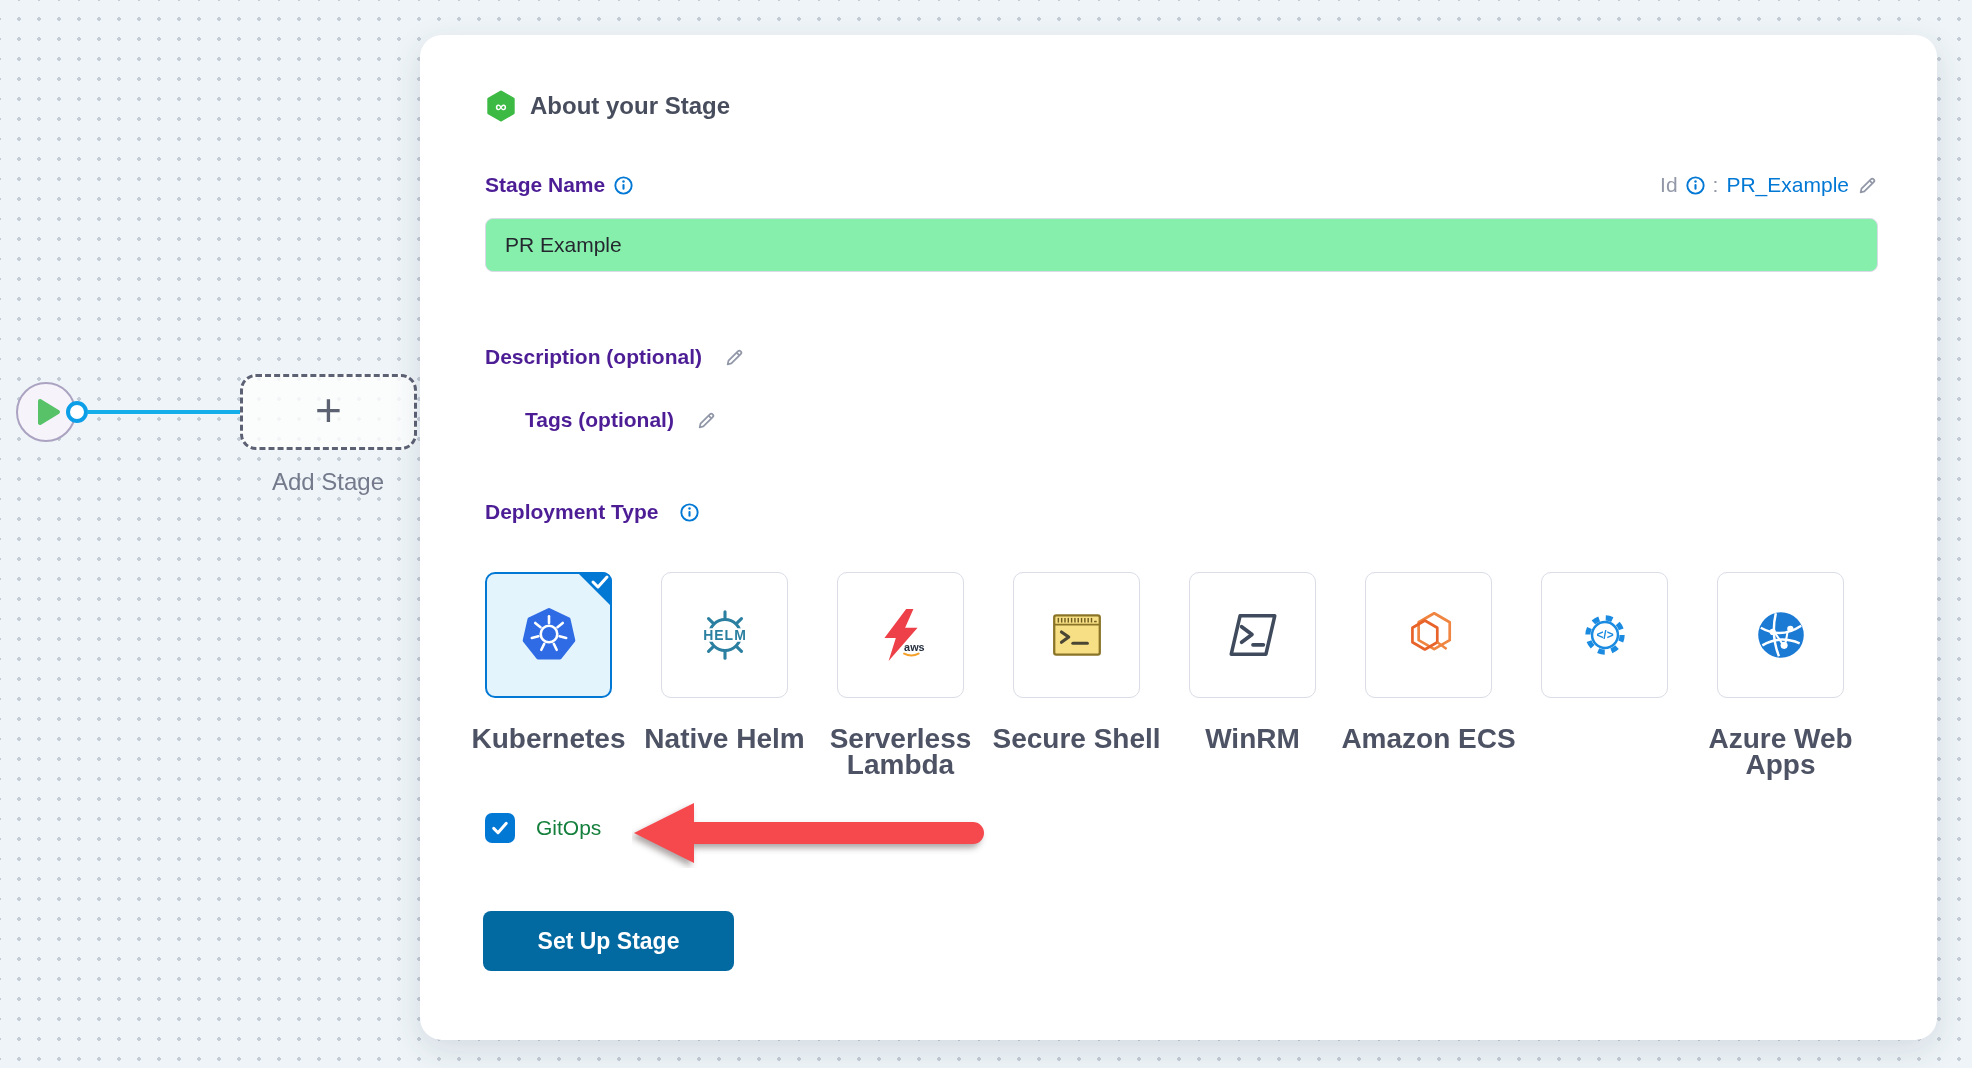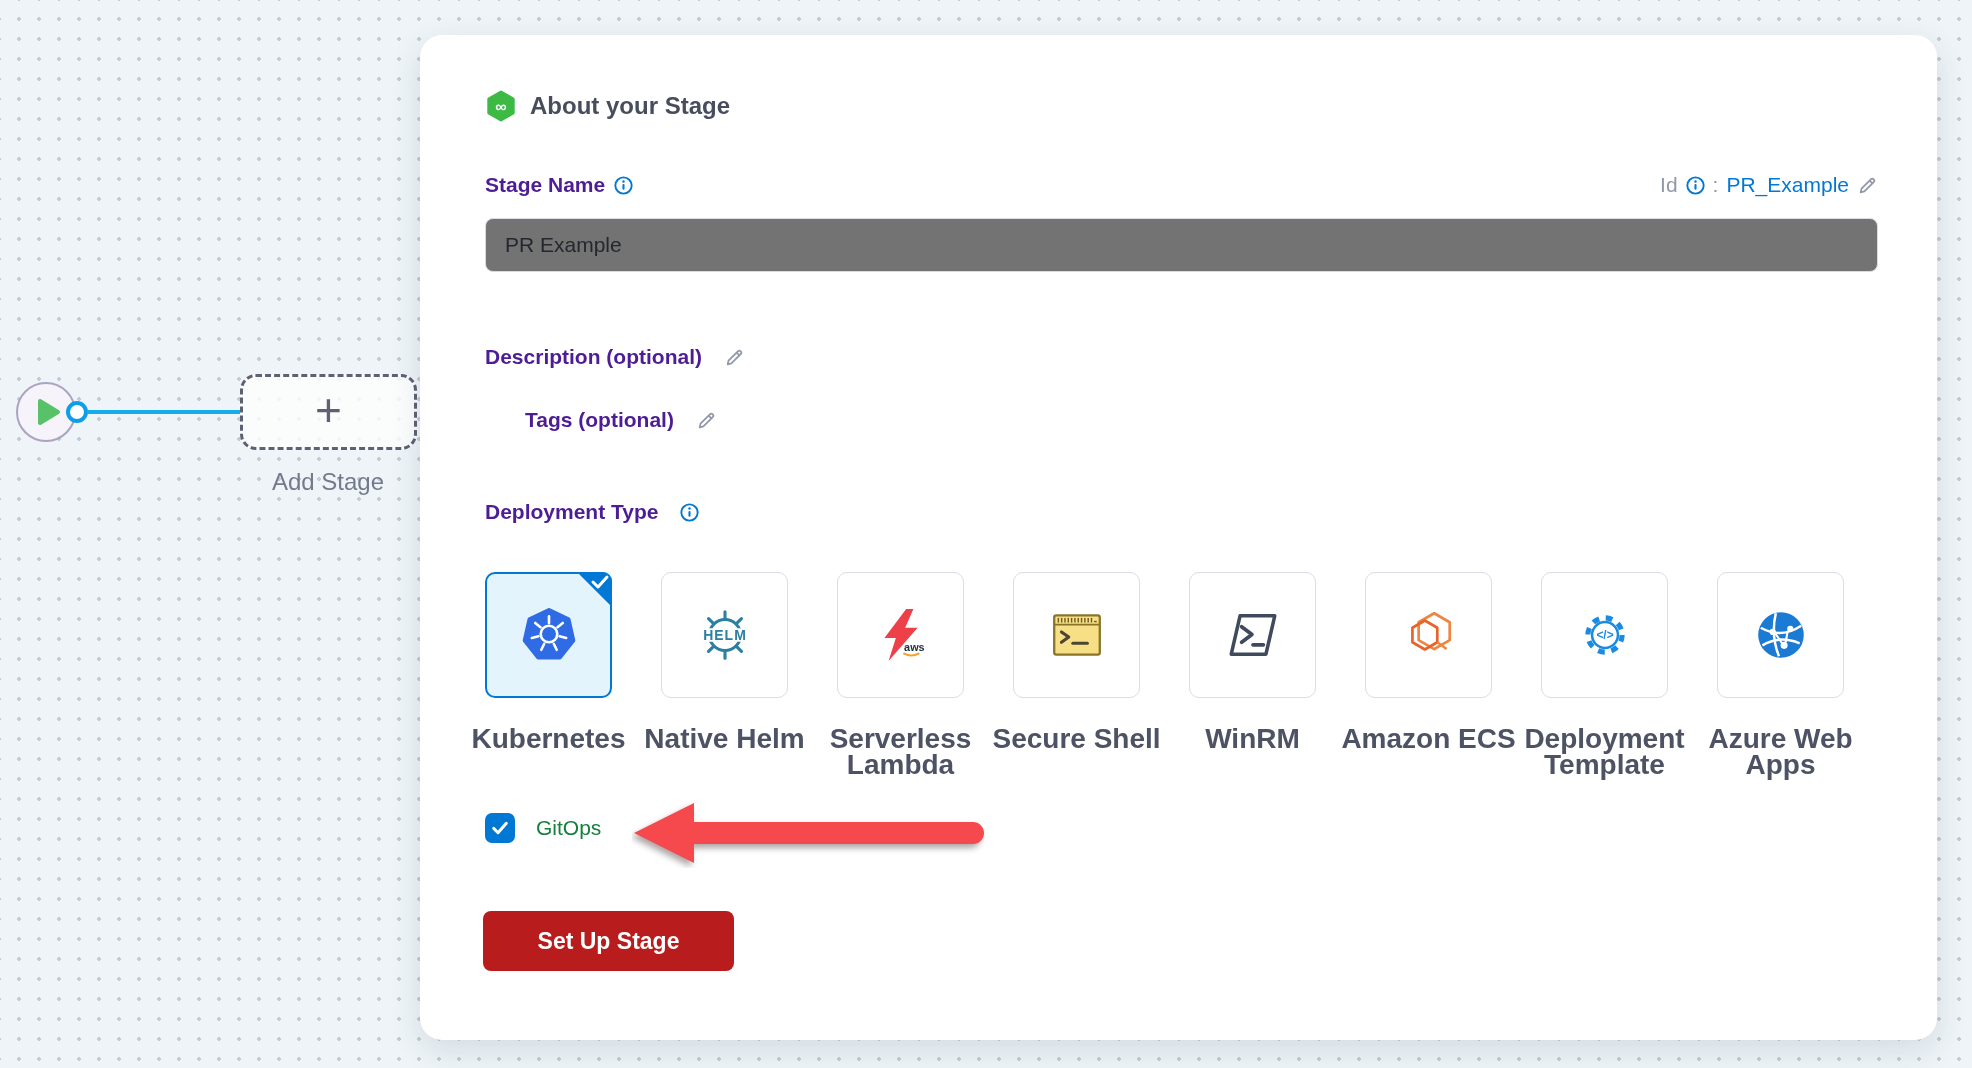--- a/index.html
+++ b/index.html
@@ -55,21 +55,21 @@
     position:absolute; left:65px; top:138px; width:1393px;
     display:flex; justify-content:space-between; align-items:center;
   }
   .field-label{ font-size:21px; font-weight:bold; color:#4c1d95; display:flex; align-items:center; gap:9px; }
   .id-group{ display:flex; align-items:center; gap:8px; font-size:21px; }
   .id-label, .id-sep{ color:#9298a8; }
   .id-value{ color:#0278d5; }
 
   .stage-input{
     position:absolute; left:65px; top:183px; width:1393px; height:54px;
-    border:1px solid #d9dbe6; border-radius:8px; background:#737373;
+    border:1px solid #d9dbe6; border-radius:8px; background:#86efac;
     font-family:inherit; font-size:21px; color:#24272e; padding:0 19px;
     outline:none;
   }
 
   .desc-row{ position:absolute; left:65px; top:310px; }
   .tags-row{ position:absolute; left:65px; top:373px;margin-left:40px; }
   .dt-row{ position:absolute; left:65px; top:465px; }
   .inline-label{ display:flex; align-items:center; gap:22px; }
 
   
@@ -93,21 +93,21 @@
   .checkbox{
     width:30px; height:30px; border-radius:7px; background:#0278d5;
     display:flex; align-items:center; justify-content:center; cursor:pointer;
   }
   .gitops-label{ font-size:21px; color:#15803d; }
   .arrow-annotation{ position:absolute; left:212px; top:765px; pointer-events:none; }
 
   
   .setup-btn{
     position:absolute; left:63px; top:876px; width:251px; height:60px;
-    background:#b91c1c; border:none; border-radius:8px;
+    background:#0369a1; border:none; border-radius:8px;
     color:#ffffff; font-family:inherit; font-size:23px; font-weight:bold;
     cursor:pointer;
   }
 </style>
 </head>
 <body>
 
 <div class="start-node">
   <svg width="24" height="28" viewBox="0 0 24 28">
     <polygon points="3,3 21,14 3,25" fill="#57c268" stroke="#57c268" stroke-width="4" stroke-linejoin="round"></polygon>
@@ -288,21 +288,20 @@
     </div>
 
     <div class="dep-option">
       <div class="dep-card">
         <svg width="58" height="58" viewBox="0 0 56 56">
           <circle cx="28" cy="28" r="16.5" fill="none" stroke="#1a8be0" stroke-width="5" stroke-dasharray="6.5 6.5"></circle>
           <circle cx="28" cy="28" r="12.5" fill="#ffffff" stroke="#1a8be0" stroke-width="2.4"></circle>
           <text x="28" y="32" text-anchor="middle" font-size="11.5" font-weight="bold" fill="#1a8be0">&lt;/&gt;</text>
         </svg>
       </div>
-      <div class="dep-label">Deployment Template</div>
     </div>
 
     <div class="dep-option">
       <div class="dep-card">
         <svg width="58" height="58" viewBox="0 0 56 56">
           <circle cx="28" cy="28" r="22" fill="#1b7ad4"></circle>
           <g stroke="#ffffff" stroke-width="2.4" fill="none">
             <path d="M8.5 21 Q 28 32 47.5 19"></path>
             <path d="M10 38 Q 26 28 46 36"></path>
             <path d="M23 7 Q 18 28 26 48.5"></path>

